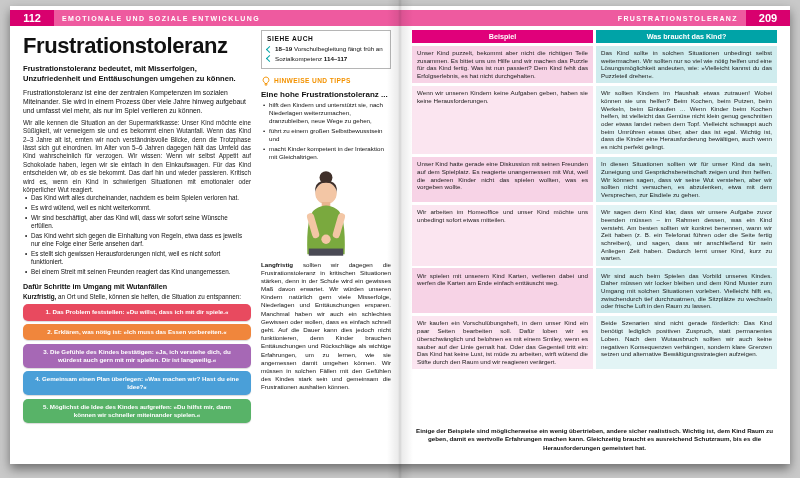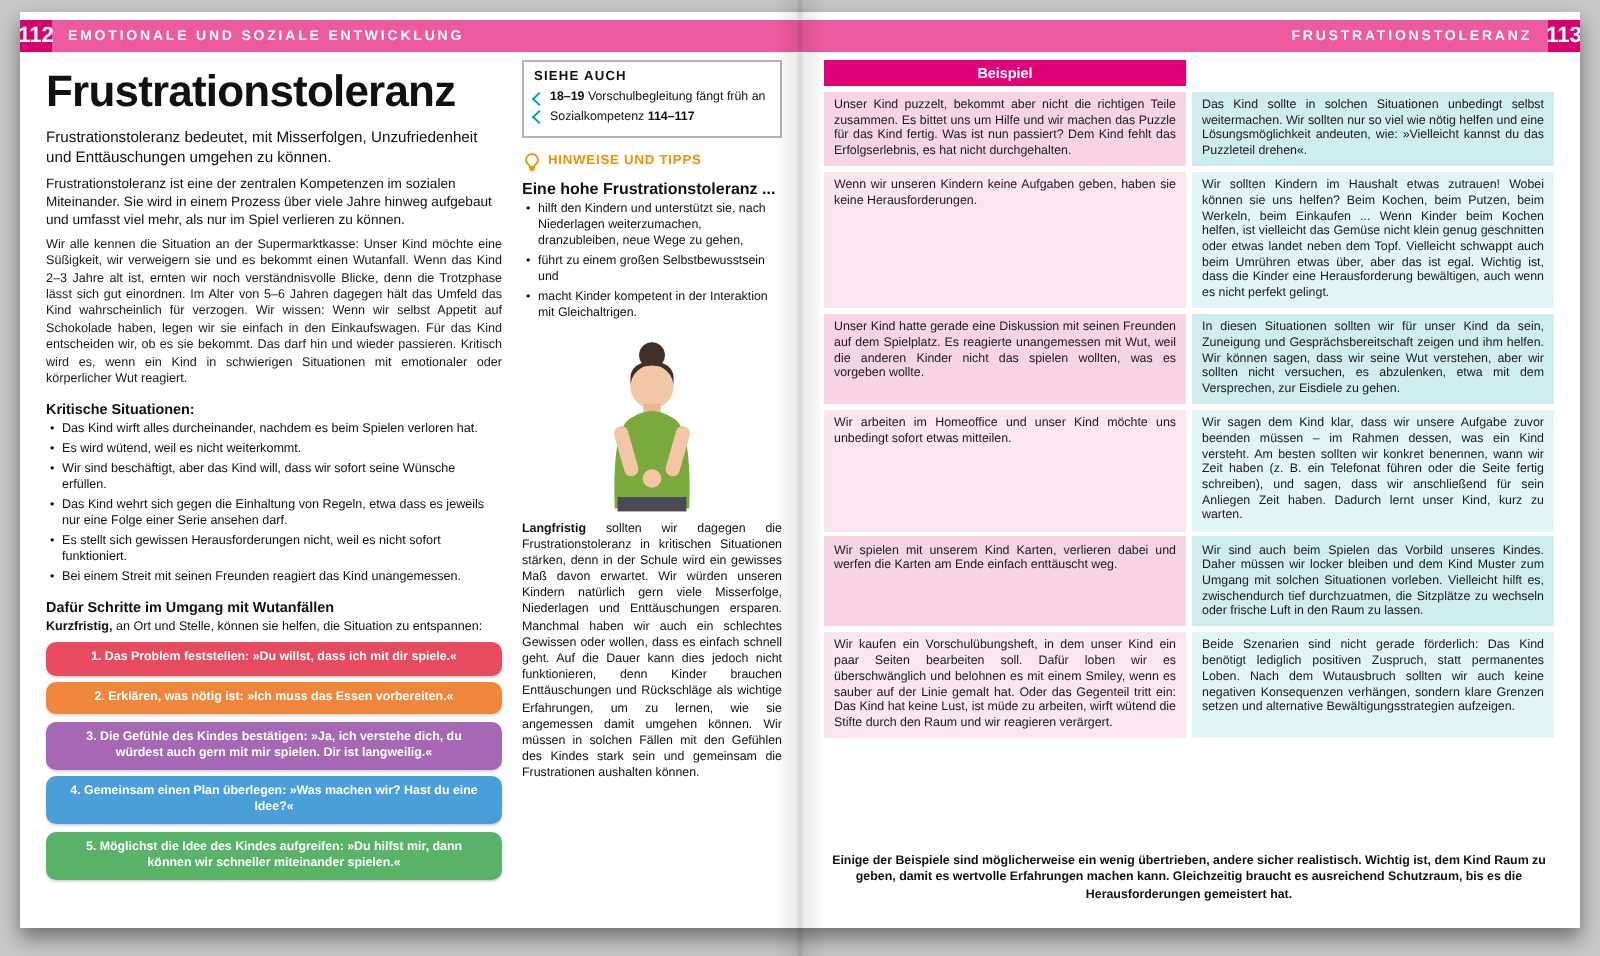--- a/index.html
+++ b/index.html
@@ -6,31 +6,31 @@
   .stage{position:relative;width:800px;height:478px;background:#c9c9c9;overflow:hidden;
          font-family:"Liberation Sans",sans-serif;color:#111;}
   .book{position:absolute;left:10px;top:6px;width:780px;height:458px;background:#fff;
         box-shadow:0 5px 10px rgba(0,0,0,.45);display:flex;}
   .page{width:390px;height:100%;position:relative;overflow:hidden;background:#fff;}
   .gutter{position:absolute;left:50%;top:0;width:26px;height:100%;transform:translateX(-50%);
         background:linear-gradient(90deg,rgba(0,0,0,0) 0%,rgba(0,0,0,.08) 42%,rgba(0,0,0,.17) 50%,rgba(0,0,0,.08) 58%,rgba(0,0,0,0) 100%);
         pointer-events:none;z-index:5;}
   
   .band{position:absolute;top:4px;left:0;right:0;height:16px;display:flex;align-items:stretch;}
-  .band .num{width:16px;display:flex;align-items:center;justify-content:center;color:#fff;
+  .band .num{width:44px;display:flex;align-items:center;justify-content:center;color:#fff;
         font-weight:bold;font-size:11px;}
   .band .btitle{flex:1;display:flex;align-items:center;color:#fff;font-weight:bold;font-size:7px;
         letter-spacing:1.4px;padding:0 8px;}
   .band.right .btitle{justify-content:flex-end;}
   
   .content-l{position:absolute;top:24px;left:13px;right:9px;bottom:5px;display:flex;gap:10px;}
   .col-main{width:228px;flex:none;}
   .col-side{flex:1;min-width:0;}
   h1.article{font-size:22px;margin:3px 0 5px;letter-spacing:-.4px;}
-  .lead{font-size:7.6px;font-weight:normal;line-height:1.35;margin:0 0 3px;}
+  .lead{font-size:7.6px;font-weight:bold;line-height:1.35;margin:0 0 3px;}
   .intro{font-size:6.8px;line-height:1.35;margin:0 0 4px;}
   h2.sec{font-size:9.5px;margin:6px 0 3px;}
   .body-sm{font-size:6.3px;line-height:1.33;text-align:justify;margin:0;color:#1a1a1a;}
   h3.sub{font-size:7.2px;margin:6px 0 2px;}
   ul.crit{margin:0;padding:0 0 0 2px;list-style:none;font-size:6.3px;line-height:1.3;}
   ul.crit li{margin-bottom:1.6px;padding-left:6px;position:relative;}
   ul.crit li::before{content:"•";position:absolute;left:0;top:0;}
   .steps-intro{font-size:6.3px;margin:1px 0 3px;line-height:1.3;}
   .step{border-radius:5px;color:#fff;font-weight:bold;font-size:6.2px;text-align:center;
         padding:4px 9px;margin:3.5px 0;line-height:1.3;box-shadow:0 1px 1px rgba(0,0,0,.15);}
@@ -72,21 +72,20 @@
 
       <div class="content-l">
 
         <div class="col-main">
           <h1 class="article">Frustrationstoleranz</h1>
           <p class="lead">Frustrationstoleranz bedeutet, mit Misserfolgen, Unzufriedenheit und Enttäuschungen umgehen zu können.</p>
           <p class="intro">Frustrationstoleranz ist eine der zentralen Kompetenzen im sozialen Miteinander. Sie wird in einem Prozess über viele Jahre hinweg aufgebaut und umfasst viel mehr, als nur im Spiel verlieren zu können.</p>
 
           <p class="body-sm">Wir alle kennen die Situation an der Supermarktkasse: Unser Kind möchte eine Süßigkeit, wir verweigern sie und es bekommt einen Wutanfall. Wenn das Kind 2–3 Jahre alt ist, ernten wir noch verständnisvolle Blicke, denn die Trotzphase lässt sich gut einordnen. Im Alter von 5–6 Jahren dagegen hält das Umfeld das Kind wahrscheinlich für verzogen. Wir wissen: Wenn wir selbst Appetit auf Schokolade haben, legen wir sie einfach in den Einkaufswagen. Für das Kind entscheiden wir, ob es sie bekommt. Das darf hin und wieder passieren. Kritisch wird es, wenn ein Kind in schwierigen Situationen mit emotionaler oder körperlicher Wut reagiert.</p>
 
-          <h3 class="sub">Kritische Situationen:</h3>
           <ul class="crit">
             <li>Das Kind wirft alles durcheinander, nachdem es beim Spielen verloren hat.</li>
             <li>Es wird wütend, weil es nicht weiterkommt.</li>
             <li>Wir sind beschäftigt, aber das Kind will, dass wir sofort seine Wünsche erfüllen.</li>
             <li>Das Kind wehrt sich gegen die Einhaltung von Regeln, etwa dass es jeweils nur eine Folge einer Serie ansehen darf.</li>
             <li>Es stellt sich gewissen Herausforderungen nicht, weil es nicht sofort funktioniert.</li>
             <li>Bei einem Streit mit seinen Freunden reagiert das Kind unangemessen.</li>
           </ul>
 
           <h3 class="sub">Dafür Schritte im Umgang mit Wutanfällen</h3>
@@ -139,28 +138,29 @@
           </svg>
 
           <p class="longterm"><b>Langfristig</b><span> sollten wir dagegen die Frustrationstoleranz in kritischen Situationen stärken, denn in der Schule wird ein gewisses Maß davon erwartet. Wir würden unseren Kindern natürlich gern viele Misserfolge, Niederlagen und Enttäuschungen ersparen. Manchmal haben wir auch ein schlechtes Gewissen oder wollen, dass es einfach schnell geht. Auf die Dauer kann dies jedoch nicht funktionieren, denn Kinder brauchen Enttäuschungen und Rückschläge als wichtige Erfahrungen, um zu lernen, wie sie angemessen damit umgehen können. Wir müssen in solchen Fällen mit den Gefühlen des Kindes stark sein und gemeinsam die Frustrationen aushalten können.</span></p>
         </div>
       </div>
     </div>
 
     <div class="page">
       <div class="band right" style="background: rgb(238, 90, 159);">
         <div class="btitle">FRUSTRATIONSTOLERANZ</div>
-        <div class="num" style="background: rgb(216, 0, 110);">113</div>
+        <div class="num" style="background: rgb(216, 0, 110);">209</div>
       </div>
 
       <div class="content-r">
 
         <div class="tbl">
           <div class="thead">
             <div class="th" style="background: rgb(224, 0, 122);">Beispiel</div>
+            <div class="th" style="background: rgb(0, 163, 167);">Was braucht das Kind?</div>
           </div>
 
           <div class="trow">
             <div class="td" style="background: rgb(247, 211, 230);">Unser Kind puzzelt, bekommt aber nicht die richtigen Teile zusammen. Es bittet uns um Hilfe und wir machen das Puzzle für das Kind fertig. Was ist nun passiert? Dem Kind fehlt das Erfolgserlebnis, es hat nicht durchgehalten.</div>
             <div class="td" style="background: rgb(207, 236, 238);">Das Kind sollte in solchen Situationen unbedingt selbst weitermachen. Wir sollten nur so viel wie nötig helfen und eine Lösungsmöglichkeit andeuten, wie: »Vielleicht kannst du das Puzzleteil drehen«.</div>
           </div>
           <div class="trow">
             <div class="td" style="background: rgb(251, 229, 240);">Wenn wir unseren Kindern keine Aufgaben geben, haben sie keine Herausforderungen.</div>
             <div class="td" style="background: rgb(226, 244, 245);">Wir sollten Kindern im Haushalt etwas zutrauen! Wobei können sie uns helfen? Beim Kochen, beim Putzen, beim Werkeln, beim Einkaufen ... Wenn Kinder beim Kochen helfen, ist vielleicht das Gemüse nicht klein genug geschnitten oder etwas landet neben dem Topf. Vielleicht schwappt auch beim Umrühren etwas über, aber das ist egal. Wichtig ist, dass die Kinder eine Herausforderung bewältigen, auch wenn es nicht perfekt gelingt.</div>
           </div>

